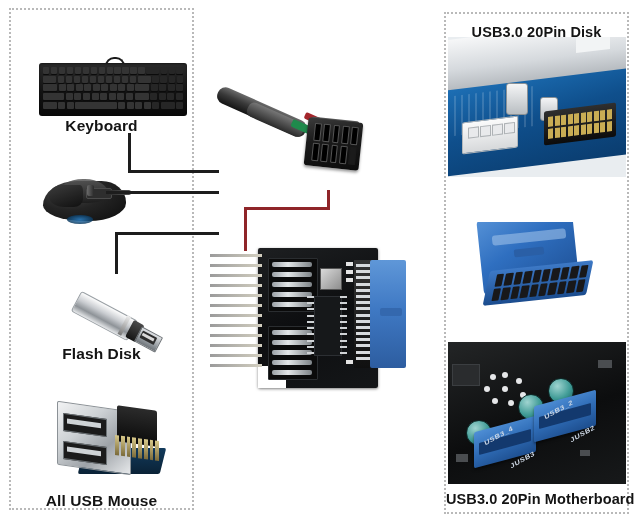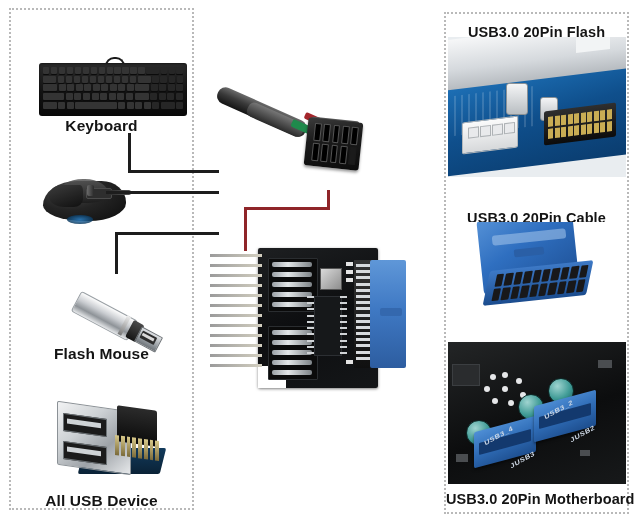--- a/index.html
+++ b/index.html
@@ -333,40 +333,40 @@
       <div class="m-glow"></div>
     </div>
 
     <div class="fd">
       <div class="fd-body"></div>
       <div class="fd-seam"></div>
       <div class="fd-neck"></div>
       <div class="fd-plug"></div>
       <div class="fd-plug-in"></div>
     </div>
-    <div class="caption" style="top:335px;">Flash Mouse</div>
+    <div class="caption" style="top:335px;">Flash Disk</div>
 
     <div class="usbdev">
       <div class="ud-pcb"></div>
       <div class="ud-metal"></div>
       <div class="ud-port p1"></div>
       <div class="ud-port p2"></div>
       <div class="ud-hdr"></div>
       <div class="ud-pins">
         <i></i>
           <i></i>
           <i></i>
           <i></i>
           <i></i>
           <i></i>
           <i></i>
           <i></i>
       </div>
     </div>
-    <div class="caption" style="top:482px;">All USB Device</div>
+    <div class="caption" style="top:482px;">All USB Mouse</div>
   </div>
 
   <div class="ln" style="left:128px;top:133px;width:3px;height:40px;"></div>
   <div class="ln" style="left:128px;top:170px;width:91px;height:3px;"></div>
 
   <div class="ln" style="left:106px;top:191px;width:113px;height:3px;"></div>
 
   <div class="ln" style="left:115px;top:232px;width:104px;height:3px;"></div>
   <div class="ln" style="left:115px;top:232px;width:3px;height:42px;"></div>
 
@@ -480,22 +480,21 @@
         <i></i>
         <i></i>
         <i></i>
         <i></i>
     </div>
     <div class="bd-blue"></div>
     <div class="bd-blue-k"></div>
   </div>
 
   <div class="panel" id="panel-right">
-    <div class="caption caption-r" style="top:10px;">USB3.0 20Pin Flash</div>
-    <div class="caption caption-r" style="top:196px;">USB3.0 20Pin Cable</div>
+    <div class="caption caption-r" style="top:10px;">USB3.0 20Pin Disk</div>
     <div class="caption caption-r" style="top:477px;">USB3.0 20Pin Motherboard</div>
   </div>
 
   <div class="photo" id="photo-card">
     <div class="card-bracket"></div>
     <div class="card-bracket-tab"></div>
     <div class="card-pcb"></div>
     <div class="card-pcb-traces"></div>
     <div class="card-cap c1"></div>
     <div class="card-cap c2"></div>

